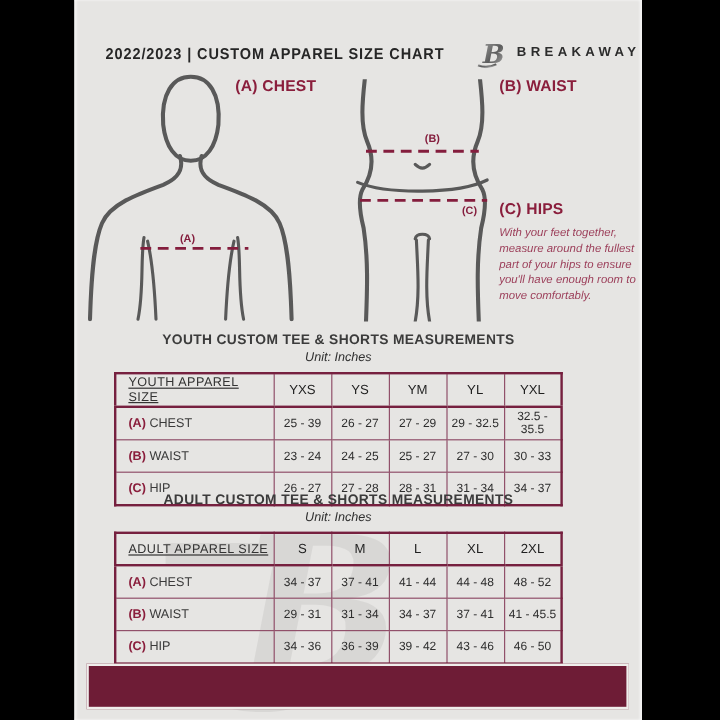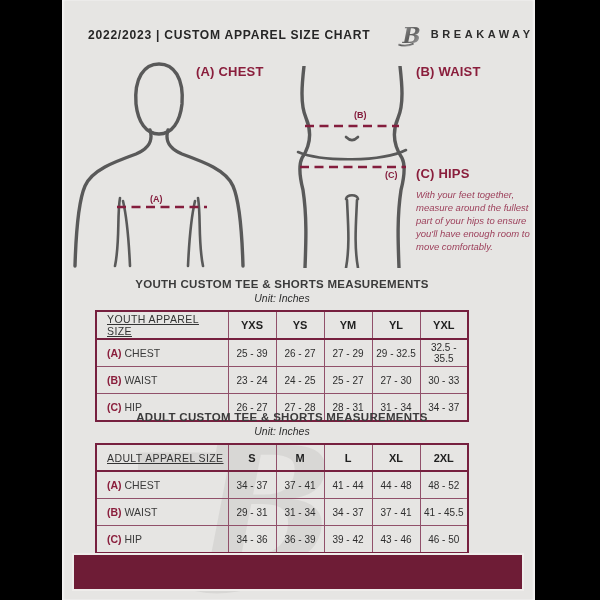--- a/index.html
+++ b/index.html
@@ -6,21 +6,21 @@
   body {
     width:600px; height:600px; position:relative; overflow:hidden;
     background:#000; font-family:"Liberation Sans", sans-serif;
   }
   .doc {
     position:absolute; left:62px; top:0; width:473px; height:600px;
     background:#e6e5e3;
     box-shadow: inset 2px 0 2px rgba(255,255,255,.55), inset -2px 0 2px rgba(255,255,255,.55);
   }
   
-  .doc-header { position:absolute; top:19px; left:26px; right:20px; height:30px;
+  .doc-header { position:absolute; top:29px; left:26px; right:20px; height:30px;
     display:flex; align-items:center; justify-content:space-between; }
   .doc-title {
     font-weight:bold; font-size:13px; letter-spacing:.8px; color:#262626;
     transform:scaleX(.93); transform-origin:left center; white-space:nowrap;
   }
   .brand { display:flex; align-items:center; gap:7px; }
   .brand-name { font-weight:bold; font-size:11px; letter-spacing:3.6px; color:#2c2c2c; }
   
   .figure { position:absolute; }
   .fig-upper { left:8px;  top:60px; }
@@ -43,21 +43,21 @@
   .youth { top:278px; }
   .adult { top:411px; }
   .tbl-title { margin:0; text-align:center; font-size:11.5px; font-weight:bold;
     color:#3b3b3b; letter-spacing:.3px; }
   .tbl-unit { text-align:center; font-size:10.5px; font-style:italic; color:#2f2f2f; margin:2px 0 6px 0; }
   table.size-table { width:100%; border-collapse:collapse; table-layout:fixed;
     border:2px solid #76203f; }
   table.size-table col.lbl { width:132px; }
   table.size-table th, table.size-table td { border:1.4px solid #91506a; }
   table.size-table thead th { border-bottom:2px solid #76203f; height:23px;
-    font-size:11px; font-weight:bold; color:#1f1f1f; text-align:center; }
+    font-size:11px; font-weight:normal; color:#1f1f1f; text-align:center; }
   table.size-table thead th.lbl-h { font-weight:normal; font-size:10.5px; color:#333;
     text-align:left; padding-left:10px; letter-spacing:.4px;text-decoration:underline; }
   table.size-table td { height:24px; text-align:center; font-size:10px; color:#2e2e2e; }
   table.size-table td.row-lbl { text-align:left; padding-left:10px; font-size:10.5px; color:#3a3a3a; }
   .row-prefix { color:#8a1e3c; font-weight:bold; }
   
   .footer-bar { position:absolute; left:10px; top:553px; width:452px; height:38px;
     background:#6e1c36; border:2px solid #efedeb; box-sizing:border-box; }
   .watermark { position:absolute; left:58px; top:400px; opacity:.055; pointer-events:none; }
 </style>

